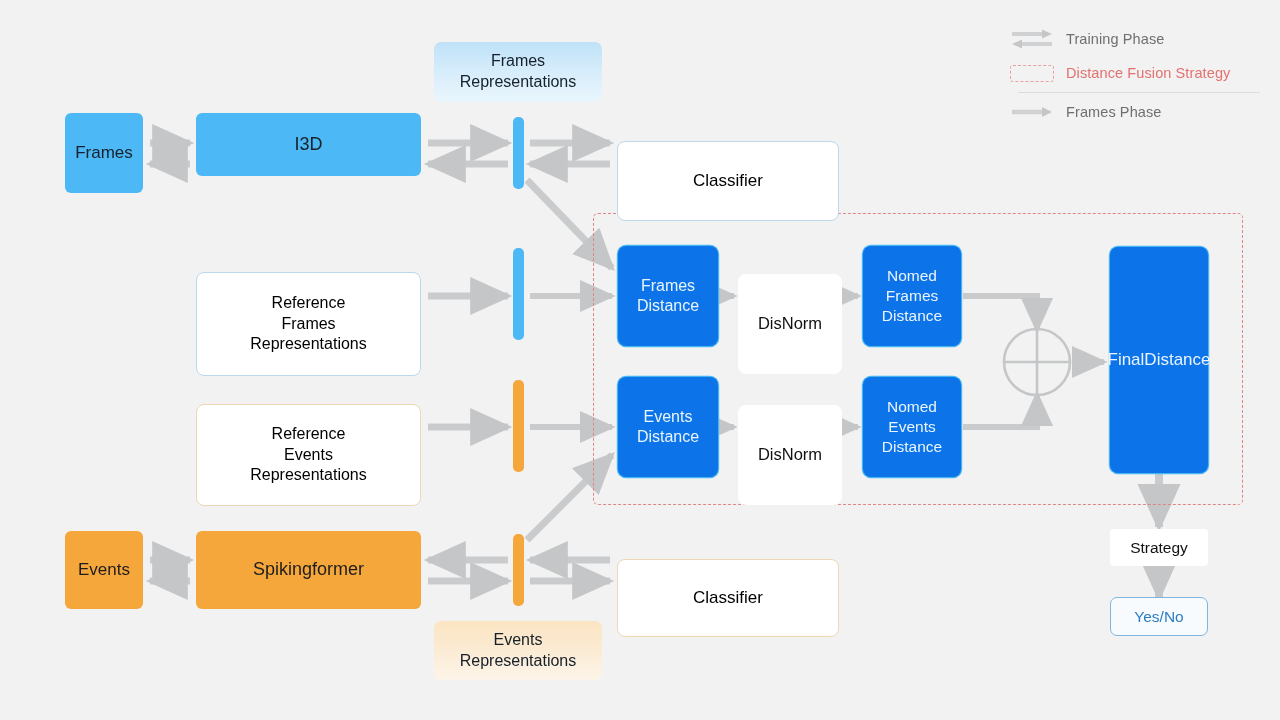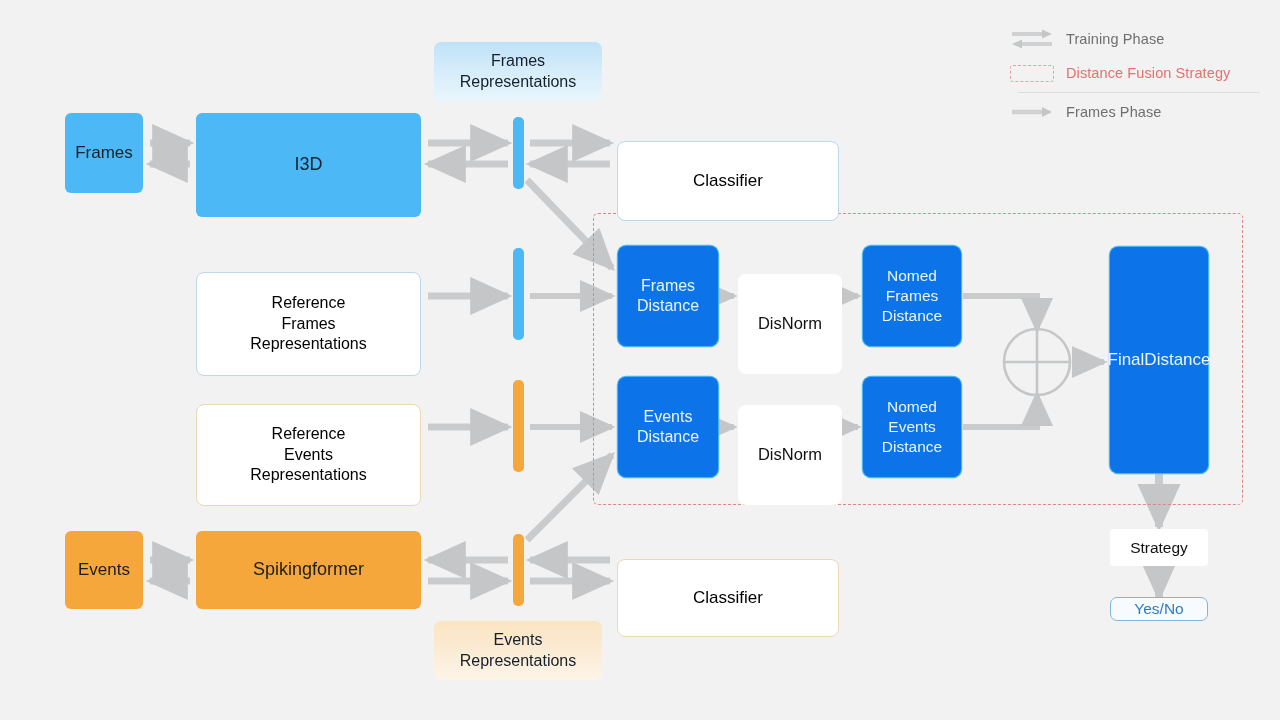--- a/index.html
+++ b/index.html
@@ -131,21 +131,21 @@
   <div style="position:absolute;left:1001px;top:326px;width:72px;height:72px;">
     <svg width="72" height="72" viewBox="0 0 72 72">
       <circle cx="36" cy="36" r="33" fill="none" stroke="#c4c6c8" stroke-width="2.6"></circle>
       <line x1="3" y1="36" x2="69" y2="36" stroke="#c4c6c8" stroke-width="2.6"></line>
       <line x1="36" y1="3" x2="36" y2="69" stroke="#c4c6c8" stroke-width="2.6"></line>
     </svg>
   </div>
 
   <div class="node lightblue" style="left:65px;top:113px;width:78px;height:80px;font-size:17px;">Frames</div>
 
-  <div class="node lightblue" style="left:196px;top:113px;width:225px;height:104px;font-size:18px;">I3D</div>
+  <div class="node lightblue" style="left:196px;top:113px;width:225px;height:63px;font-size:18px;">I3D</div>
 
   <div class="vbar blue" style="left:513px;top:117px;width:11px;height:72px;"></div>
 
   <div class="repcap blue" style="left:434px;top:42px;width:168px;height:60px;font-size:16px;flex-direction:column;">
     <span>Frames</span>
     <span>Representations</span>
   </div>
 
   <div class="node whitebox blueborder" style="left:617px;top:113px;width:222px;height:80px;font-size:17px;">Classifier</div>
 
@@ -191,21 +191,21 @@
     <span>Distance</span>
   </div>
 
   <div class="node deepblue" style="left:1110px;top:247px;width:98px;height:226px;font-size:17px;">
     <span>Final</span>
     <span>Distance</span>
   </div>
 
   <div class="node plainwhite" style="left:1110px;top:529px;width:98px;height:37px;font-size:15.5px;color:#111;">Strategy</div>
 
-  <div class="node yesno" style="left:1110px;top:597px;width:98px;height:24px;font-size:15.5px;">Yes/No</div>
+  <div class="node yesno" style="left:1110px;top:597px;width:98px;height:39px;font-size:15.5px;">Yes/No</div>
 
   <div class="node orange" style="left:65px;top:531px;width:78px;height:78px;font-size:17px;">Events</div>
 
   <div class="node orange" style="left:196px;top:531px;width:225px;height:78px;font-size:18px;">Spikingformer</div>
 
   <div class="vbar orangebar" style="left:513px;top:534px;width:11px;height:72px;"></div>
 
   <div class="repcap orangegrad" style="left:434px;top:621px;width:168px;height:59px;font-size:16px;flex-direction:column;">
     <span>Events</span>
     <span>Representations</span>

